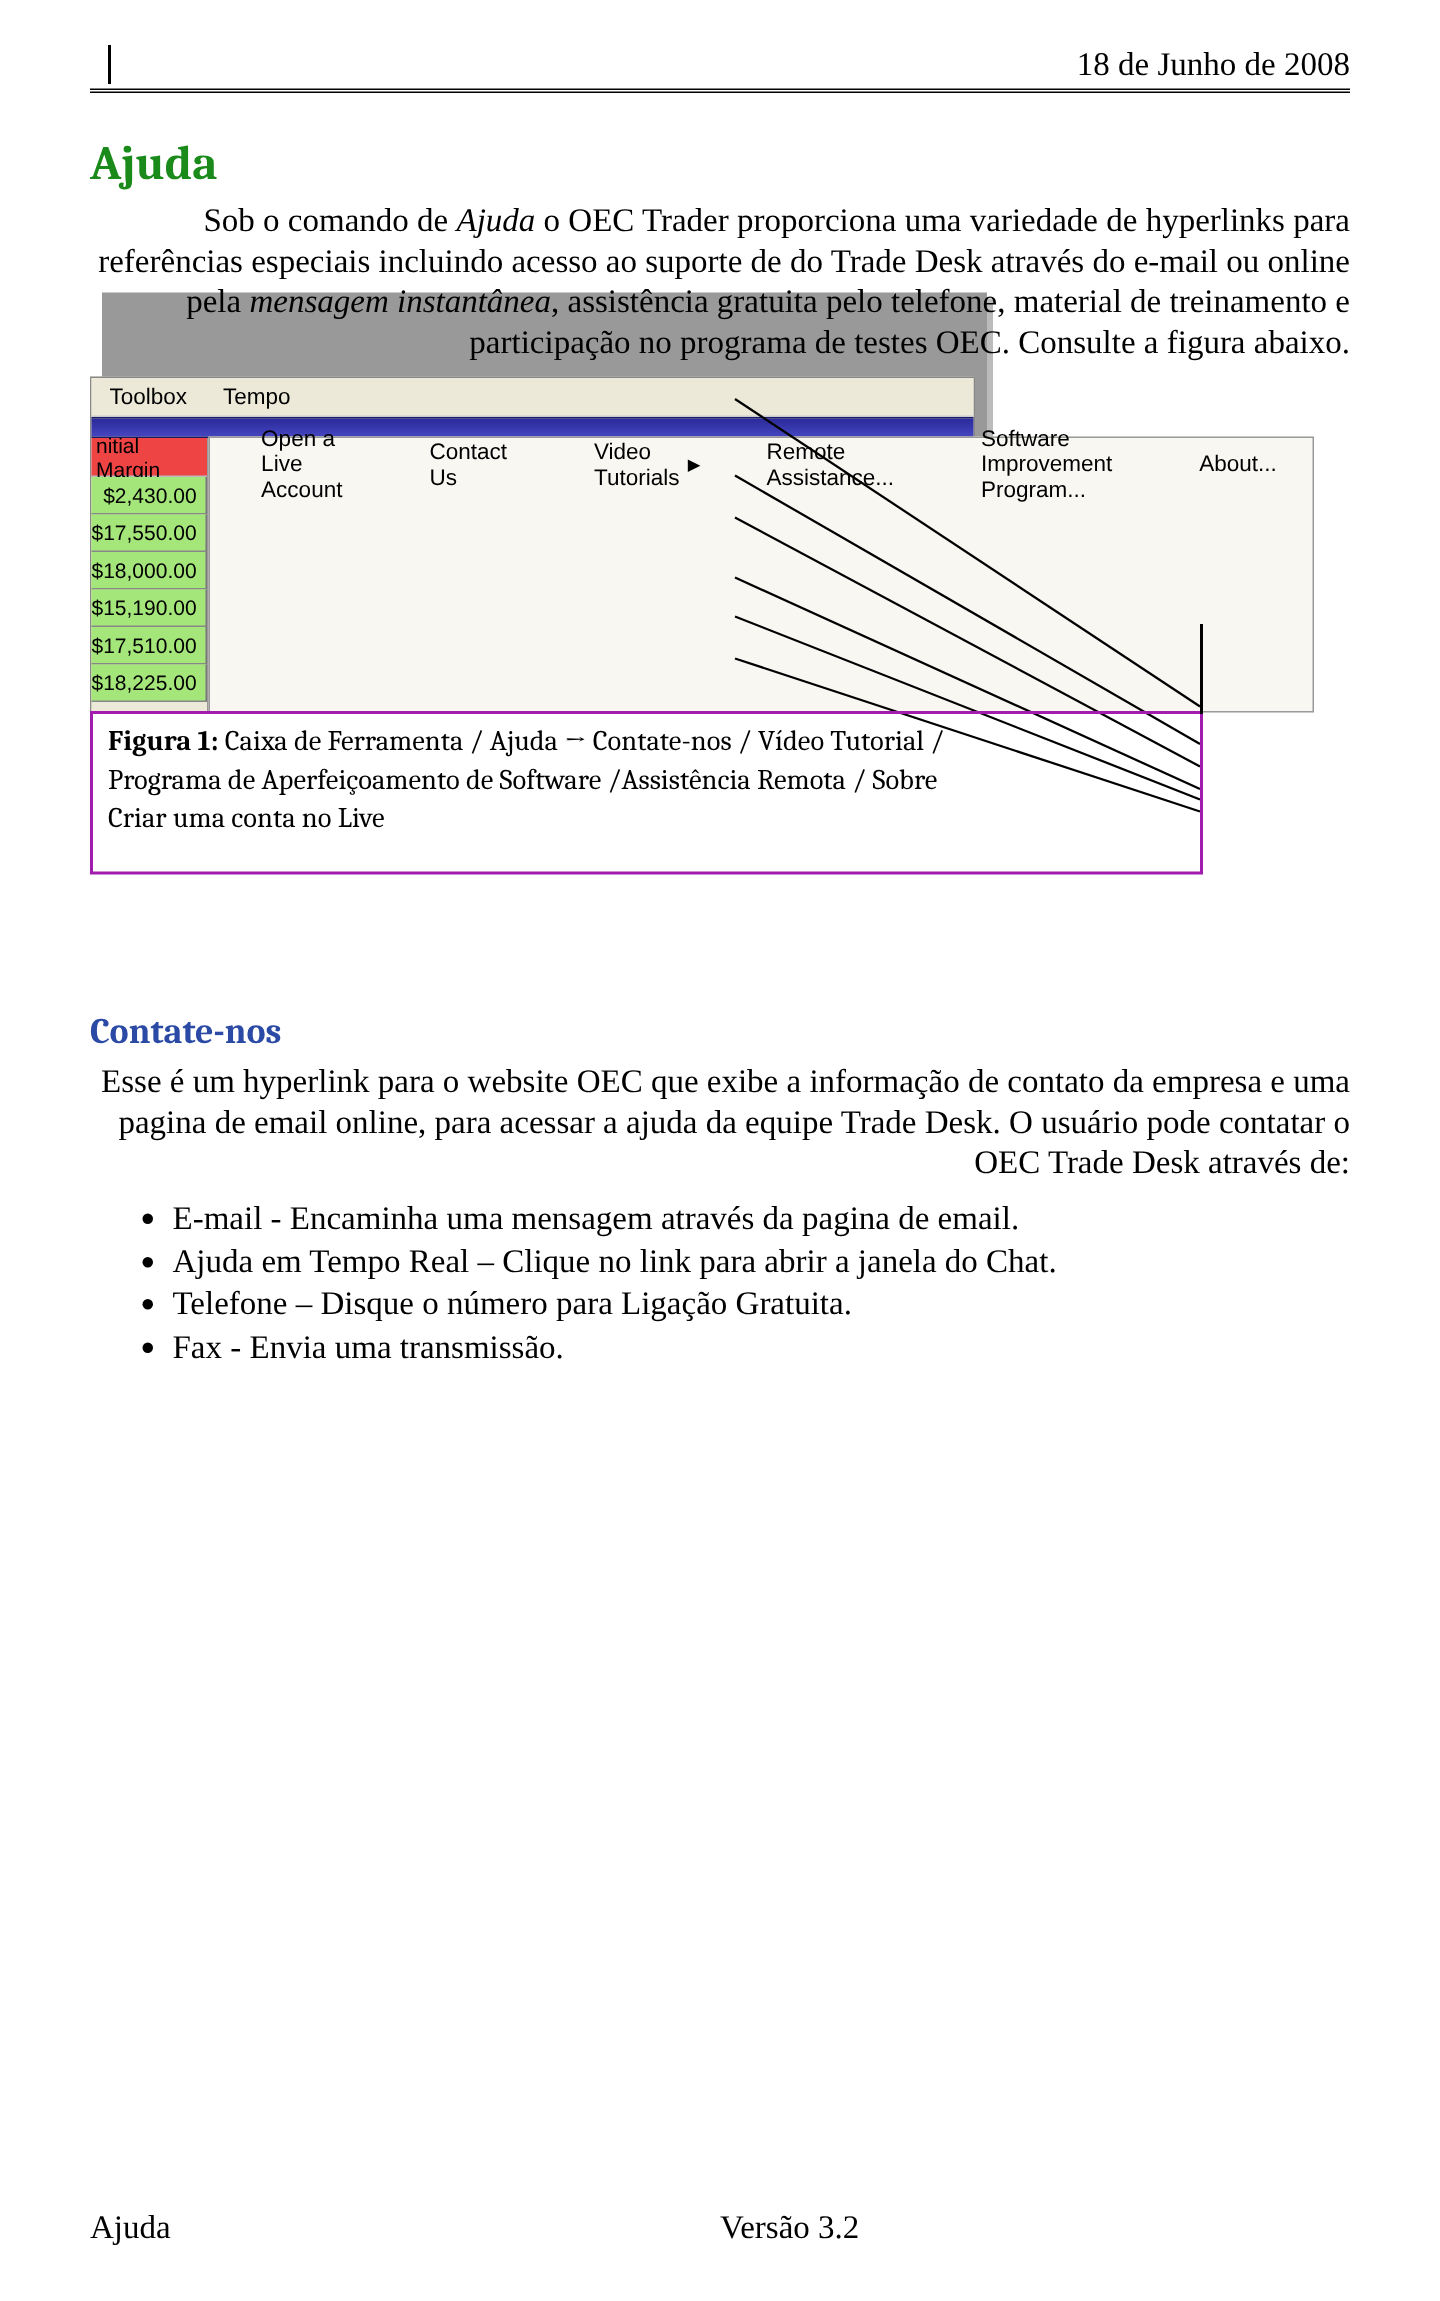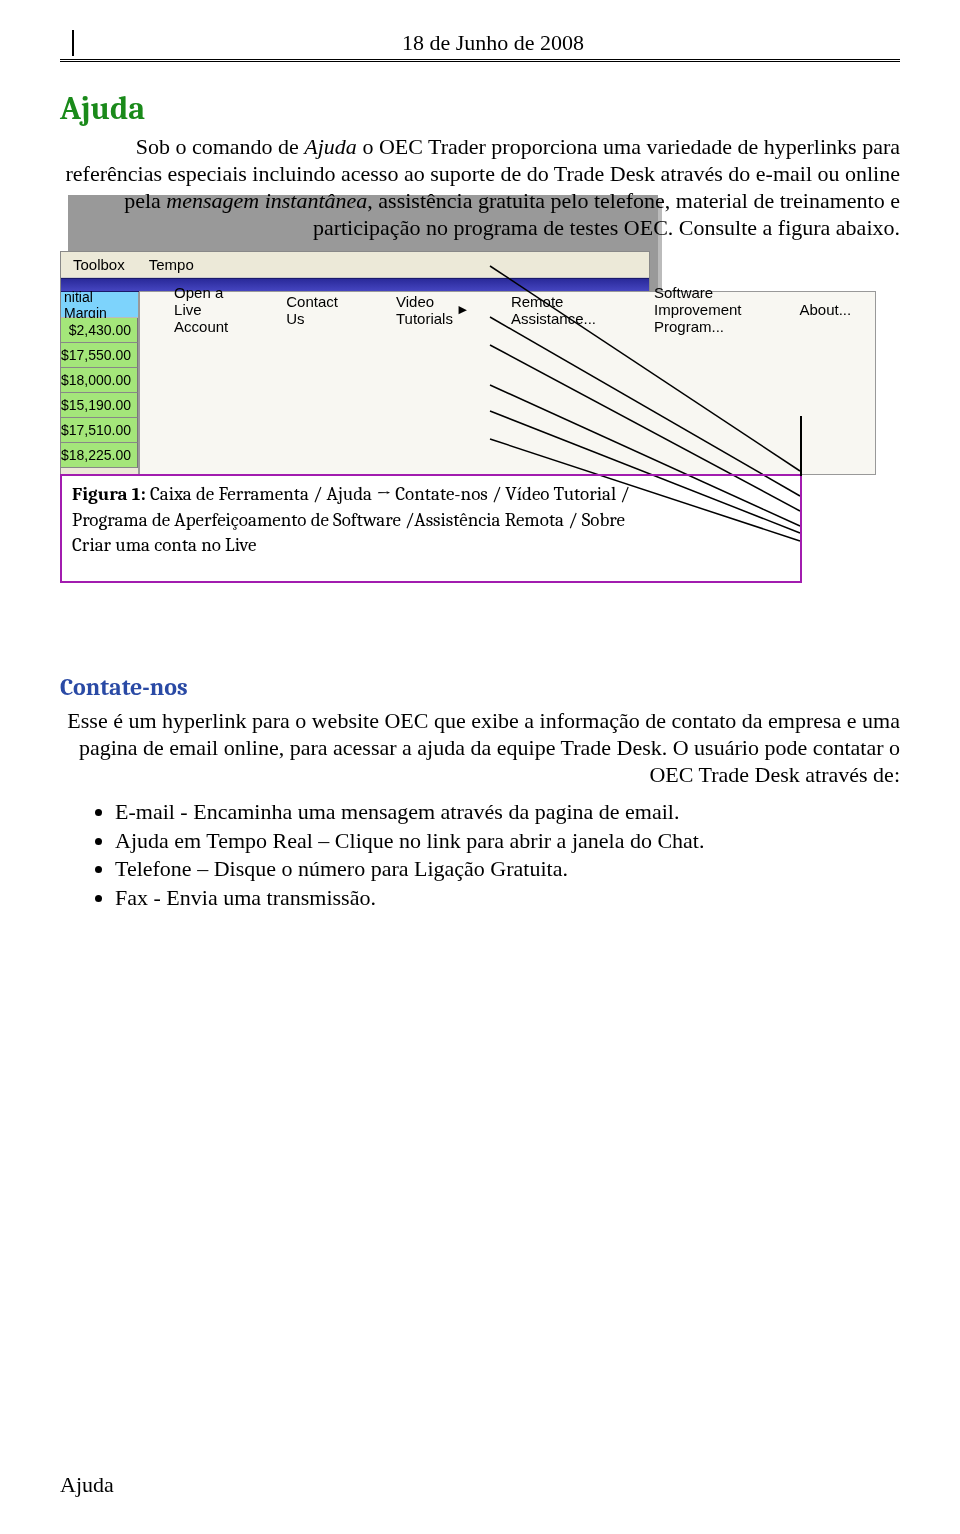--- a/index.html
+++ b/index.html
@@ -17,21 +17,21 @@
     align-items: center;
     font-size: 22px;
   }
   .header-left { flex: 1; }
   .header-sep {
     width: 2px;
     height: 26px;
     background: #000;
     margin: 0 12px;
   }
-  .header-right { flex: 1; text-align: center; }
+  .header-right { flex: 1; text-align: right; }
   .dbl-rule {
     border-top: 3px double #000;
     height: 0;
     margin-top: 3px;
     margin-bottom: 28px;
   }
   .h1 {
     font-family: Cambria, Georgia, serif;
     font-size: 32px;
     font-weight: bold;
@@ -110,21 +110,21 @@
     border-right: 2px solid #999;
     background: #ece9d8;
     display: flex;
     flex-direction: column;
   }
   .leftcol .hdr {
     height: 26px;
     display: flex;
     align-items: center;
     padding-left: 3px;
-    background: #7dd3fc;
+    background: #ef4444;
     border-bottom: 1px solid #bbb;
     font-size: 14px;
     color: #000;
   }
   .leftcol .cell {
     height: 25px;
     display: flex;
     align-items: center;
     justify-content: flex-end;
     padding-right: 6px;
@@ -281,13 +281,14 @@
 <p class="body">Esse é um hyperlink para o website OEC que exibe a informação de contato da empresa e uma pagina de email online, para acessar a ajuda da equipe Trade Desk. O usuário pode contatar o OEC Trade Desk através de:</p>
 <ul class="body">
   <li>E-mail - Encaminha uma mensagem através da pagina de email.</li>
   <li>Ajuda em Tempo Real – Clique no link para abrir a janela do Chat.</li>
   <li>Telefone – Disque o número para Ligação Gratuita.</li>
   <li>Fax - Envia uma transmissão.</li>
 </ul>
 
 <div class="footer">
   <div class="fl">Ajuda</div>
+  <div class="fc">Versão 3.2</div>
 </div>
 
 </body></html>

